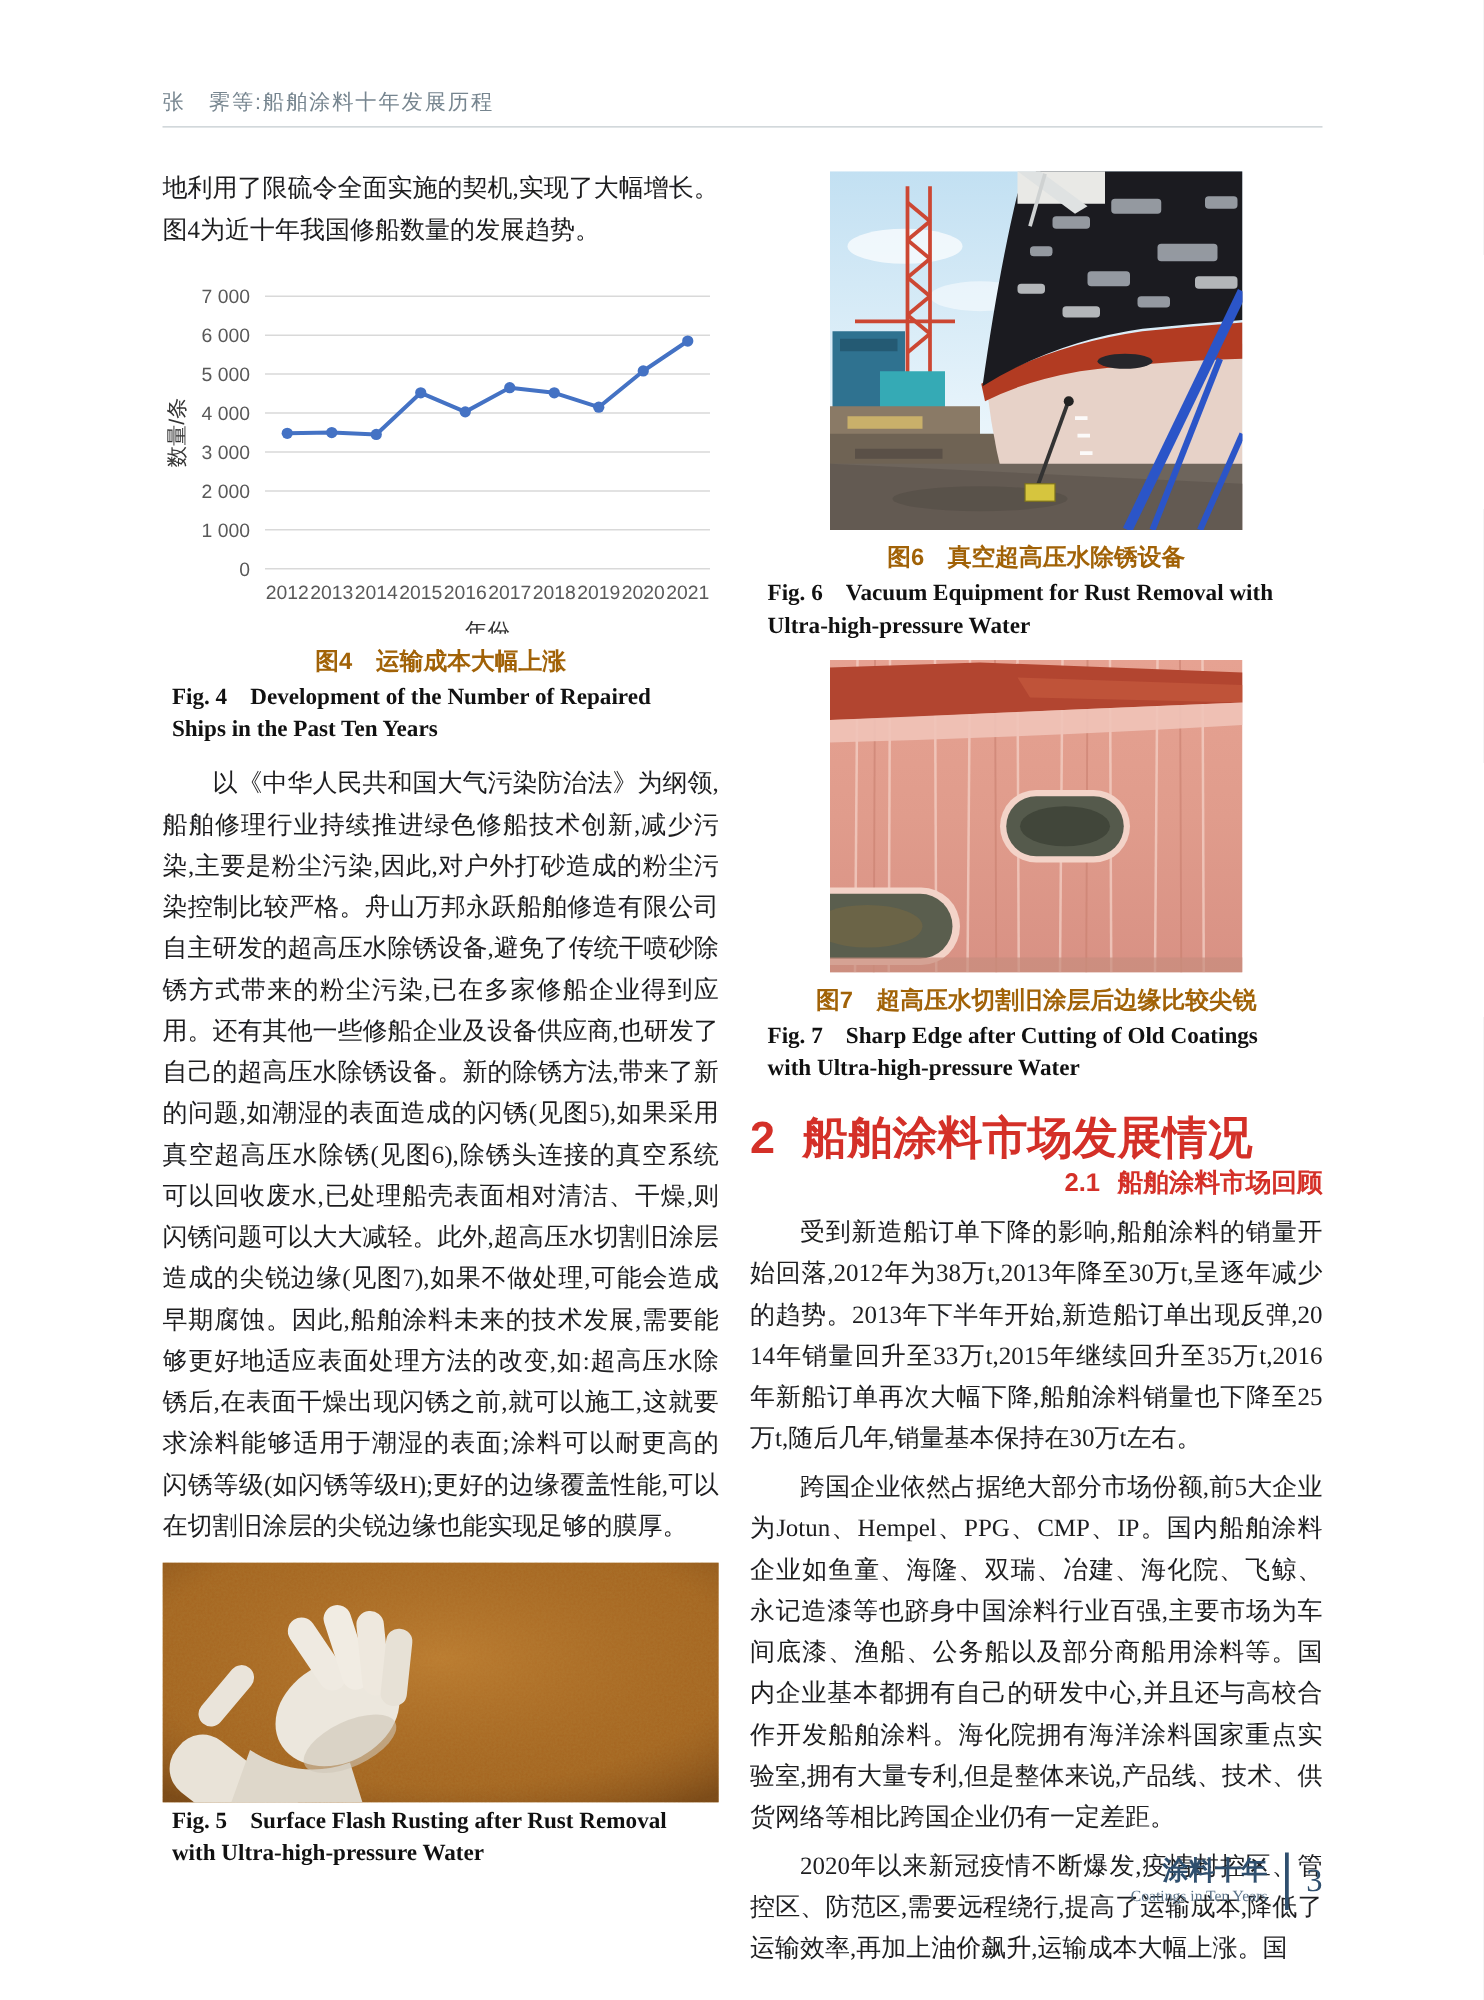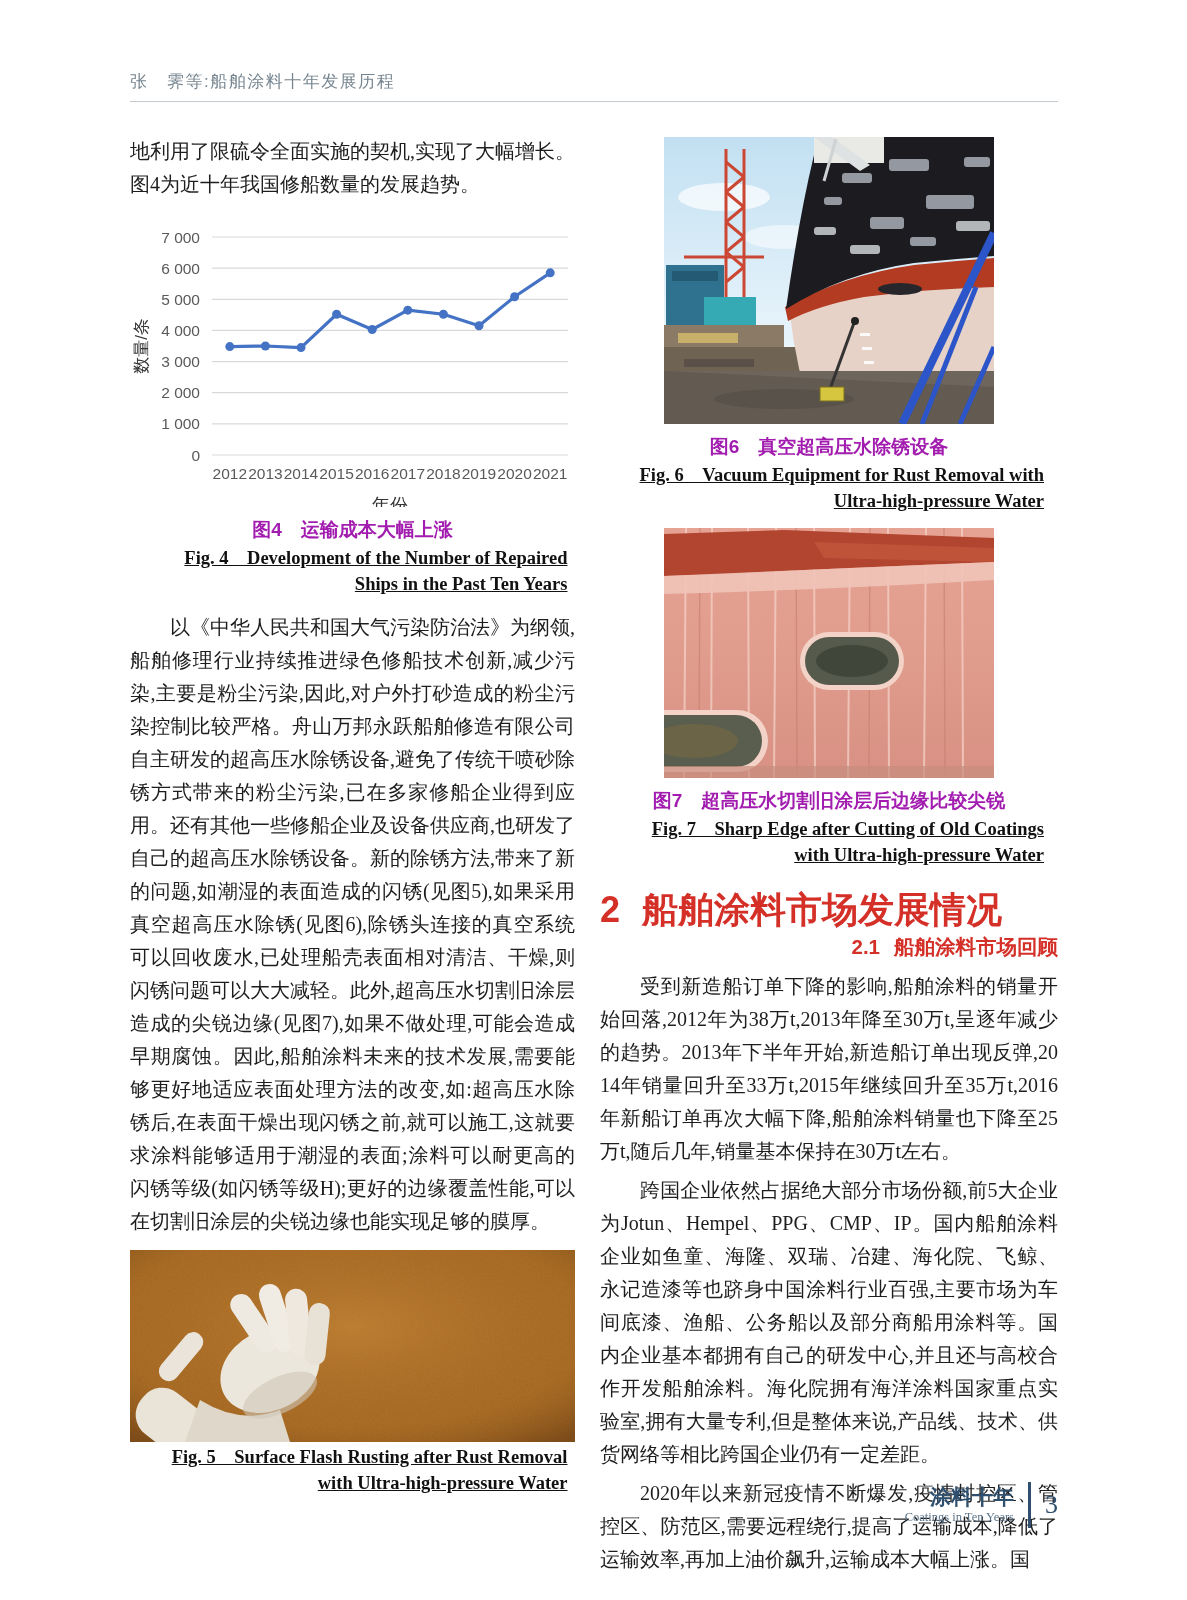--- a/index.html
+++ b/index.html
@@ -20,25 +20,25 @@
 
   p.body{
     font-size:20px; line-height:33px; text-align:justify; margin:0 0 6px 0;
     word-break:break-all;
   }
   p.indent{text-indent:2em;}
 
   figure{margin:0; padding:0;}
   .cap-zh{
     text-align:center; font-family:"Liberation Sans", sans-serif; font-weight:bold;
-    font-size:19px; color:#a21caf; margin-top:10px; line-height:26px;
+    font-size:19px; color:#a16207; margin-top:10px; line-height:26px;
   }
   .cap-en{
-    text-align:right; font-family:"Liberation Serif", serif; font-weight:bold;
-    font-size:18.5px; color:#111; line-height:26px; margin:2px auto 0 auto;text-decoration:underline;
+    text-align:left; font-family:"Liberation Serif", serif; font-weight:bold;
+    font-size:18.5px; color:#111; line-height:26px; margin:2px auto 0 auto;
   }
   .cap-en.narrow{max-width:430px;}
 
   
   .chart-wrap{width:445px; height:292px; margin-top:14px;}
   .photo{display:block; margin:0 auto;}
   .photo svg{display:block;}
 
   
   .sec2{

